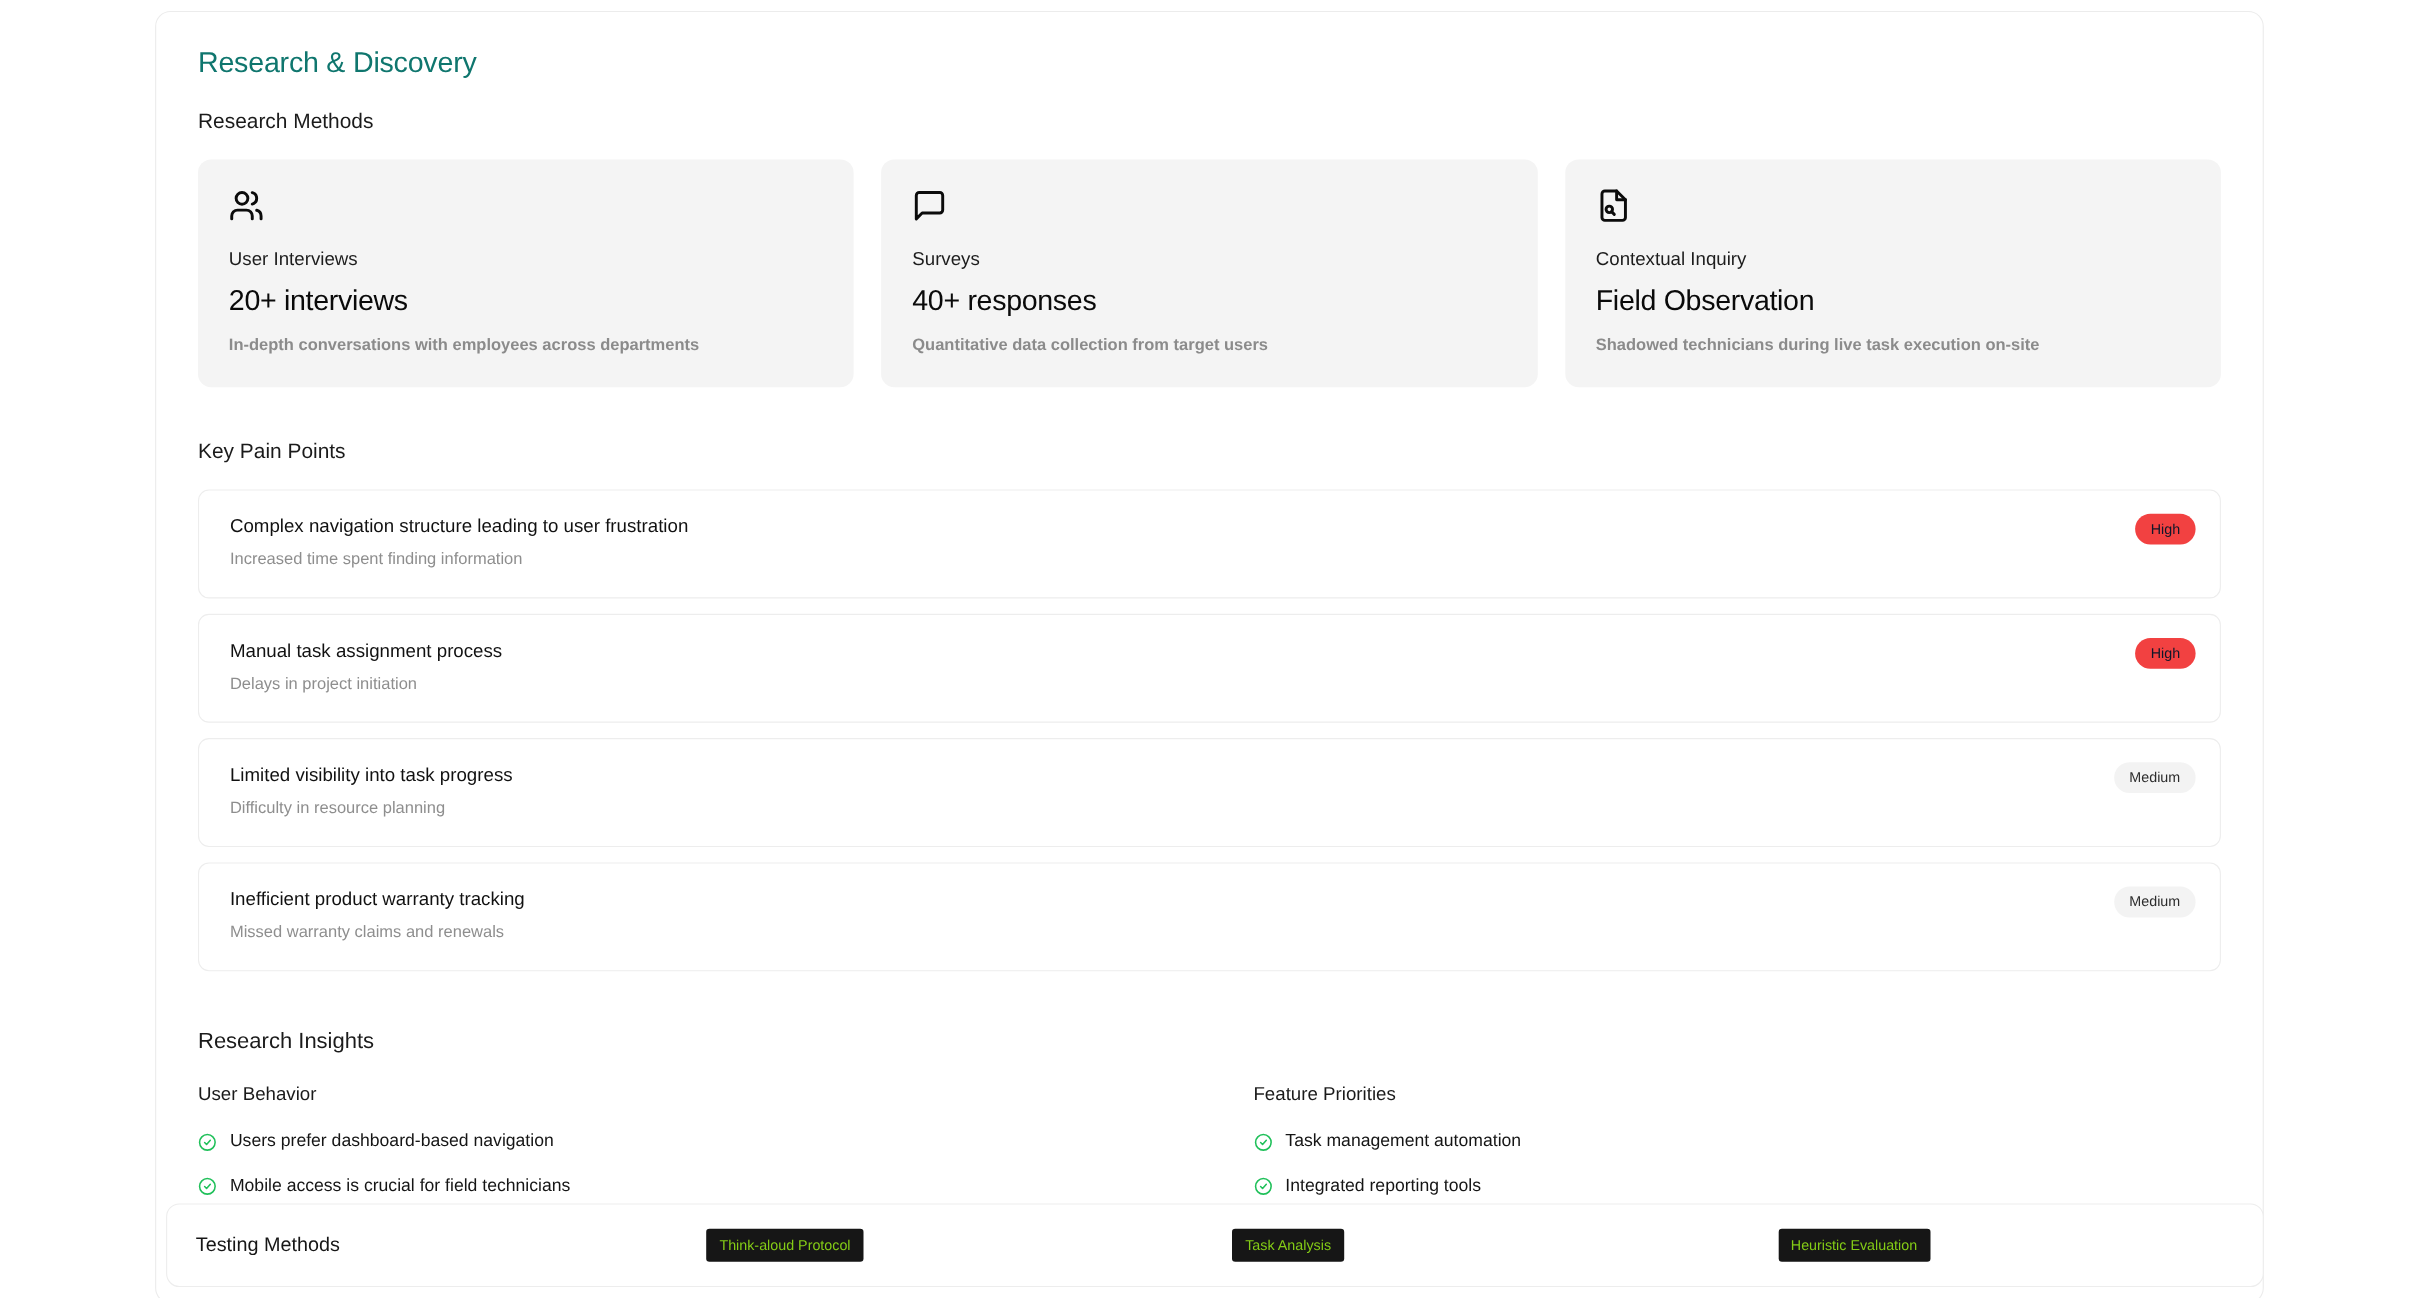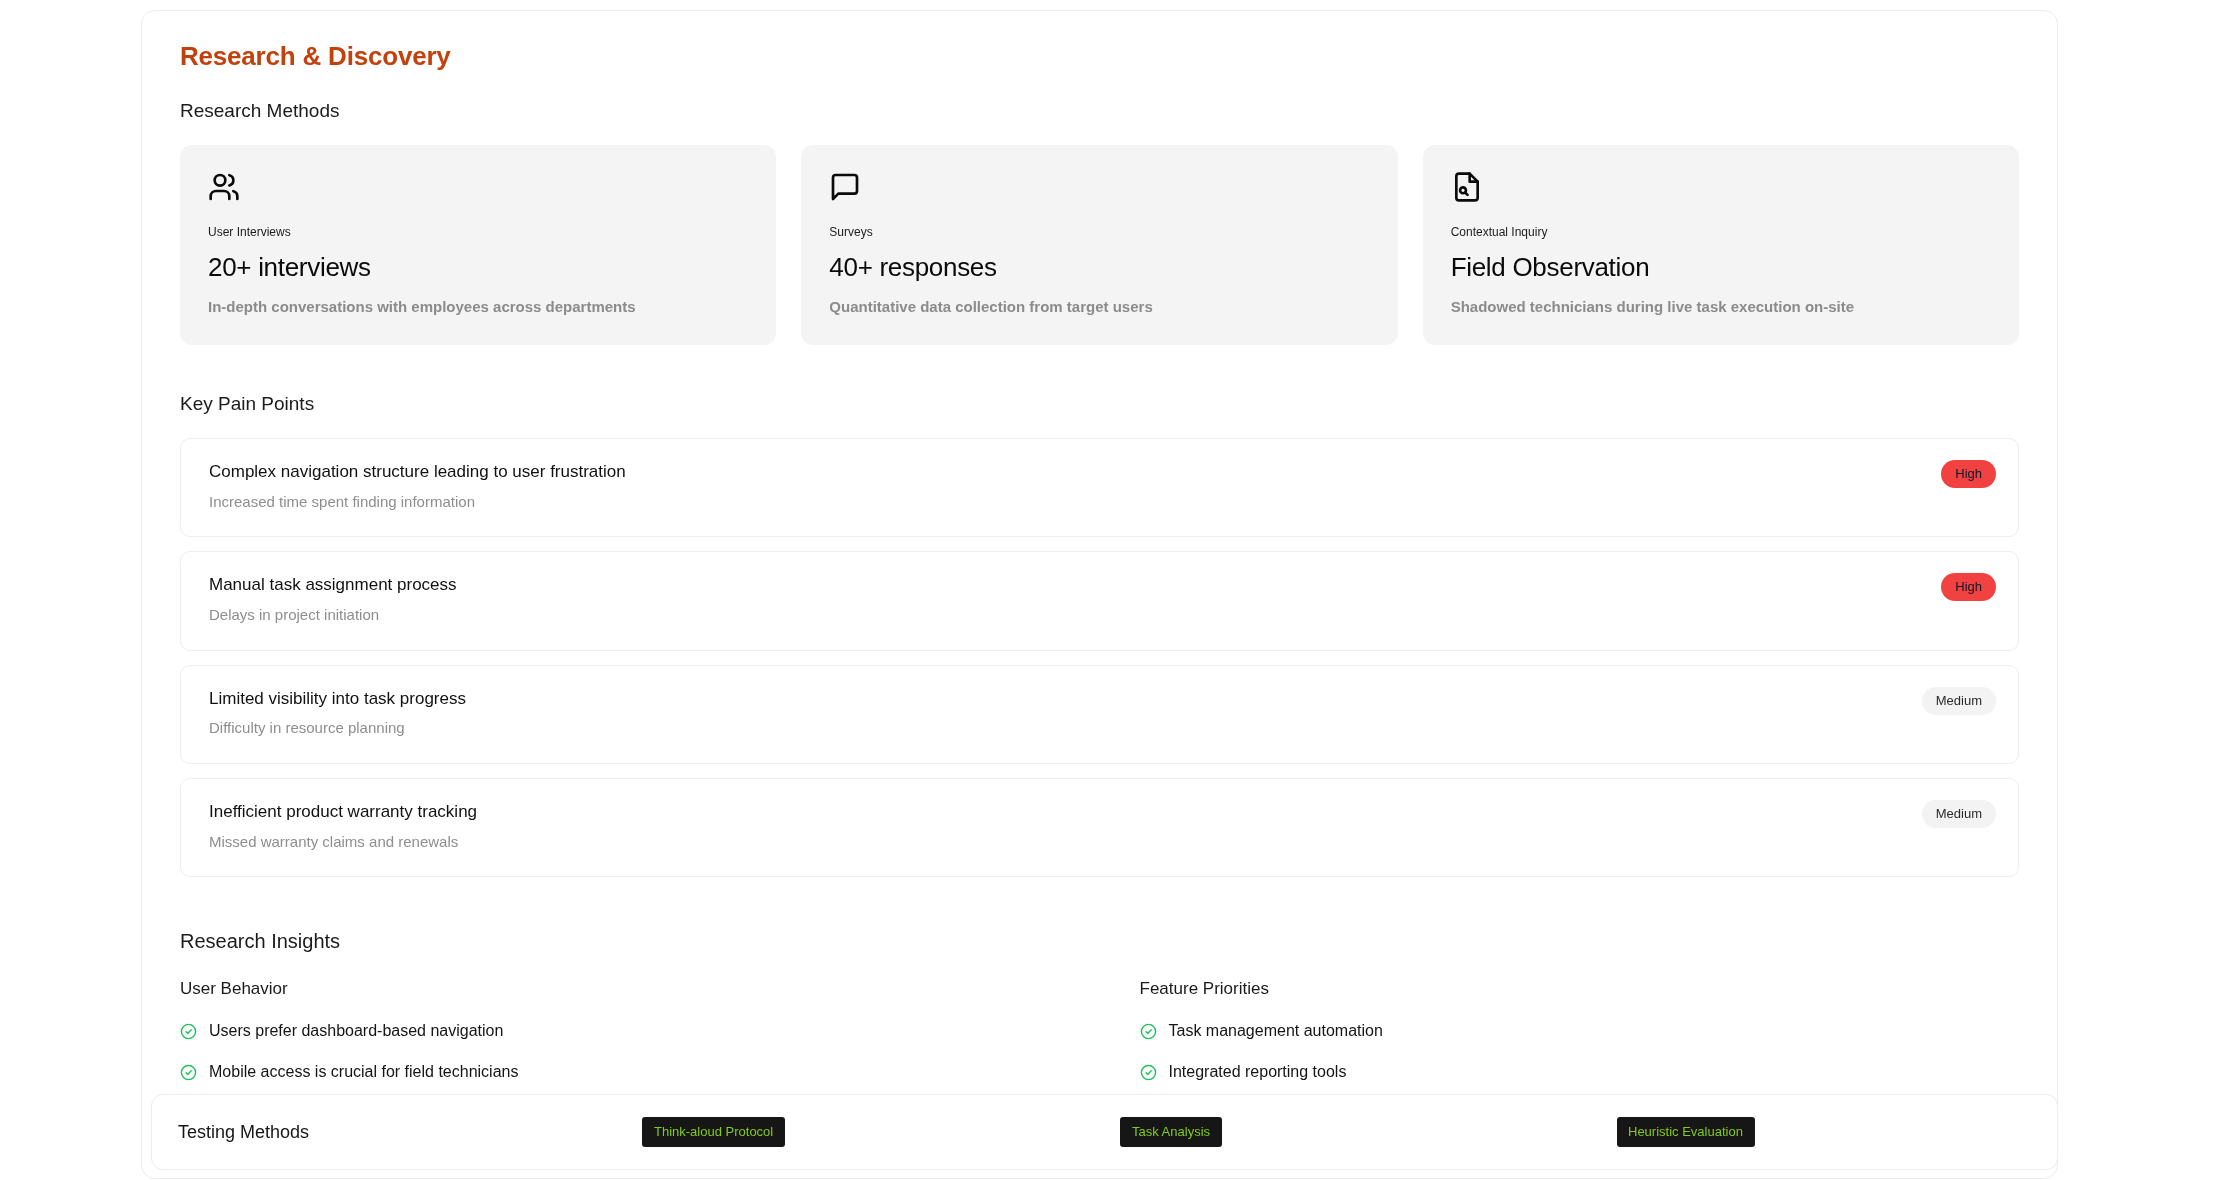--- a/index.html
+++ b/index.html
@@ -24,22 +24,22 @@
     top: 10px;
     width: 1917px;
     background: #ffffff;
     border: 1px solid #ececec;
     border-radius: 14px;
     padding: 30px 38px 34px 38px;
   }
 
   .page-title {
     font-size: 26px;
-    font-weight: 700;
-    color: #c2410c;
+    font-weight: 400;
+    color: #0f766e;
     letter-spacing: -0.2px;
     line-height: 1.2;
     margin-bottom: 28px;
   }
 
   .section-label {
     font-size: 19px;
     font-weight: 400;
     color: #1b1b1b;
     line-height: 1.2;
@@ -60,21 +60,21 @@
   }
   .method-icon {
     width: 32px;
     height: 32px;
     color: #0b0b0b;
     display: block;
     margin-bottom: 22px;
   }
   .method-icon svg { display: block; width: 32px; height: 32px; }
   .method-label {
-    font-size: 12px;
+    font-size: 17px;
     color: #1c1c1c;
     line-height: 1.3;
     margin-bottom: 10px;
   }
   .method-value {
     font-size: 26px;
     font-weight: 400;
     color: #0a0a0a;
     letter-spacing: -0.3px;
     line-height: 1.25;

